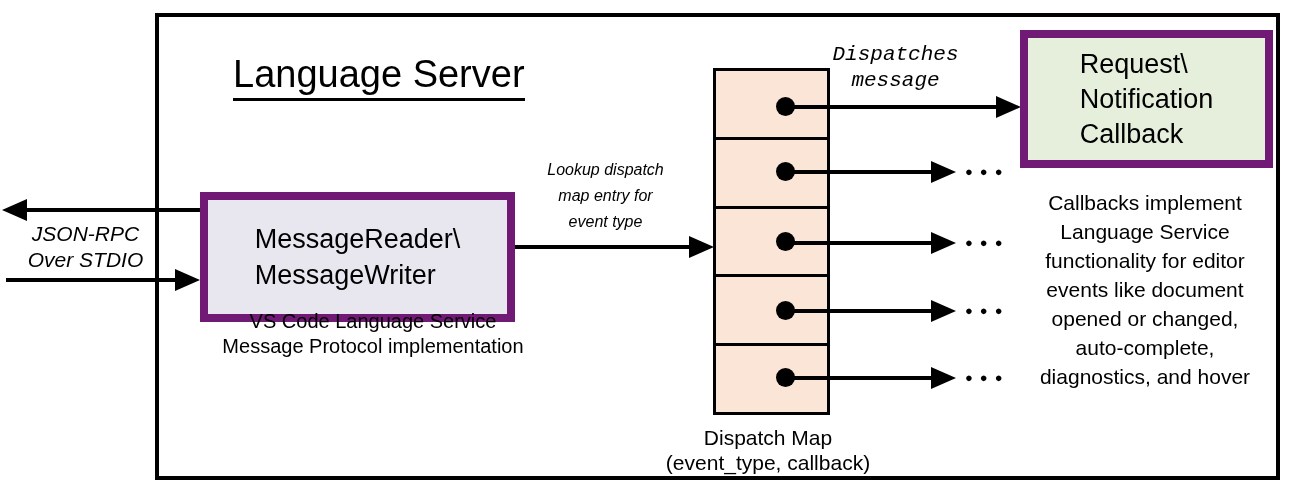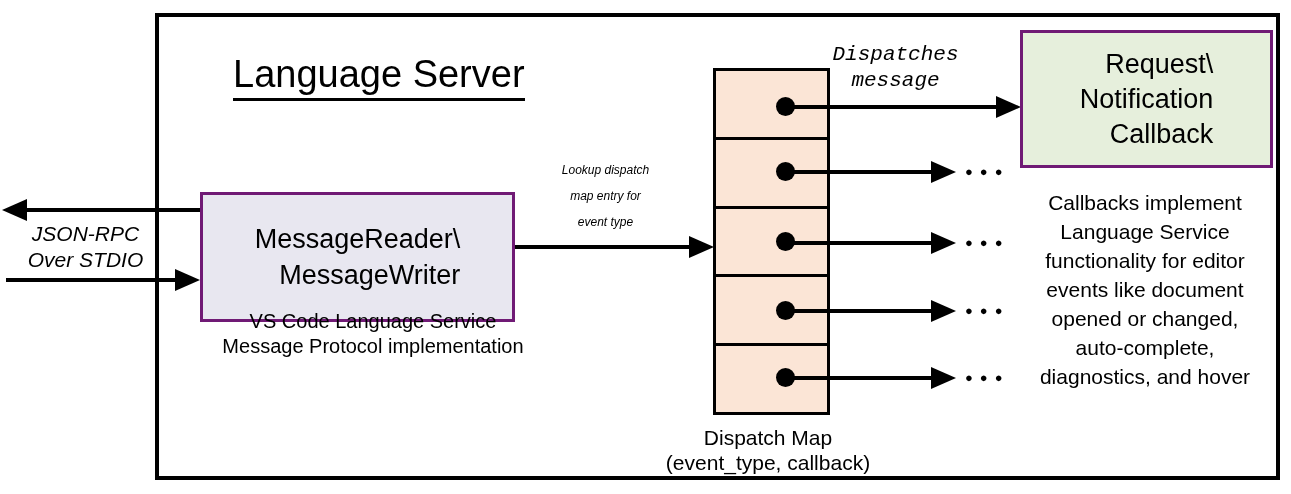--- a/index.html
+++ b/index.html
@@ -21,23 +21,23 @@
     border:4px solid #000;box-sizing:border-box;background:#fff;
   }
   .title{
     left:233px;top:52px;
     font-size:38px;line-height:44px;
     border-bottom:3px solid #000;padding-bottom:2px;
     display:inline-block;
   }
 
   .node{
-    border:3px solid #701a75;box-sizing:border-box;
+    border:8px solid #701a75;box-sizing:border-box;
     display:flex;align-items:center;justify-content:center;
-    text-align:right;
+    text-align:left;
   }
   .reader-box{
     left:200px;top:192px;width:315px;height:130px;
     background:#E8E7F0;
     font-size:27px;line-height:36px;
   }
   .callback-box{
     left:1020px;top:30px;width:253px;height:138px;
     background:#E6EFDC;
     font-size:27px;line-height:35px;
@@ -70,21 +70,21 @@
     border-right:25px solid #000;
   }
 
   .label-sm{font-size:21px;line-height:26px;}
   .ellipsis{
     font-size:13px;letter-spacing:7px;line-height:22px;
     display:flex;align-items:center;justify-content:flex-start;
     height:22px;
   }
   .stdio-label{left:8px;top:221px;width:155px;font-size:21px;line-height:26px;}
-  .lookup-label{left:513px;top:157px;width:185px;font-size:12px;line-height:26px;}
+  .lookup-label{left:513px;top:157px;width:185px;font-size:16px;line-height:26px;}
   .dispatches-label{left:828px;top:42px;width:135px;font-family:Liberation Mono, monospace;}
   .reader-caption{left:193px;top:309px;width:360px;font-size:20px;line-height:25px;}
   .map-caption{left:648px;top:425px;width:240px;font-size:21px;line-height:25px;}
   .callbacks-note{left:1000px;top:188px;width:290px;font-size:21px;line-height:29px;}
 </style>
 </head>
 <body>
 
 <div class="canvas">
 

